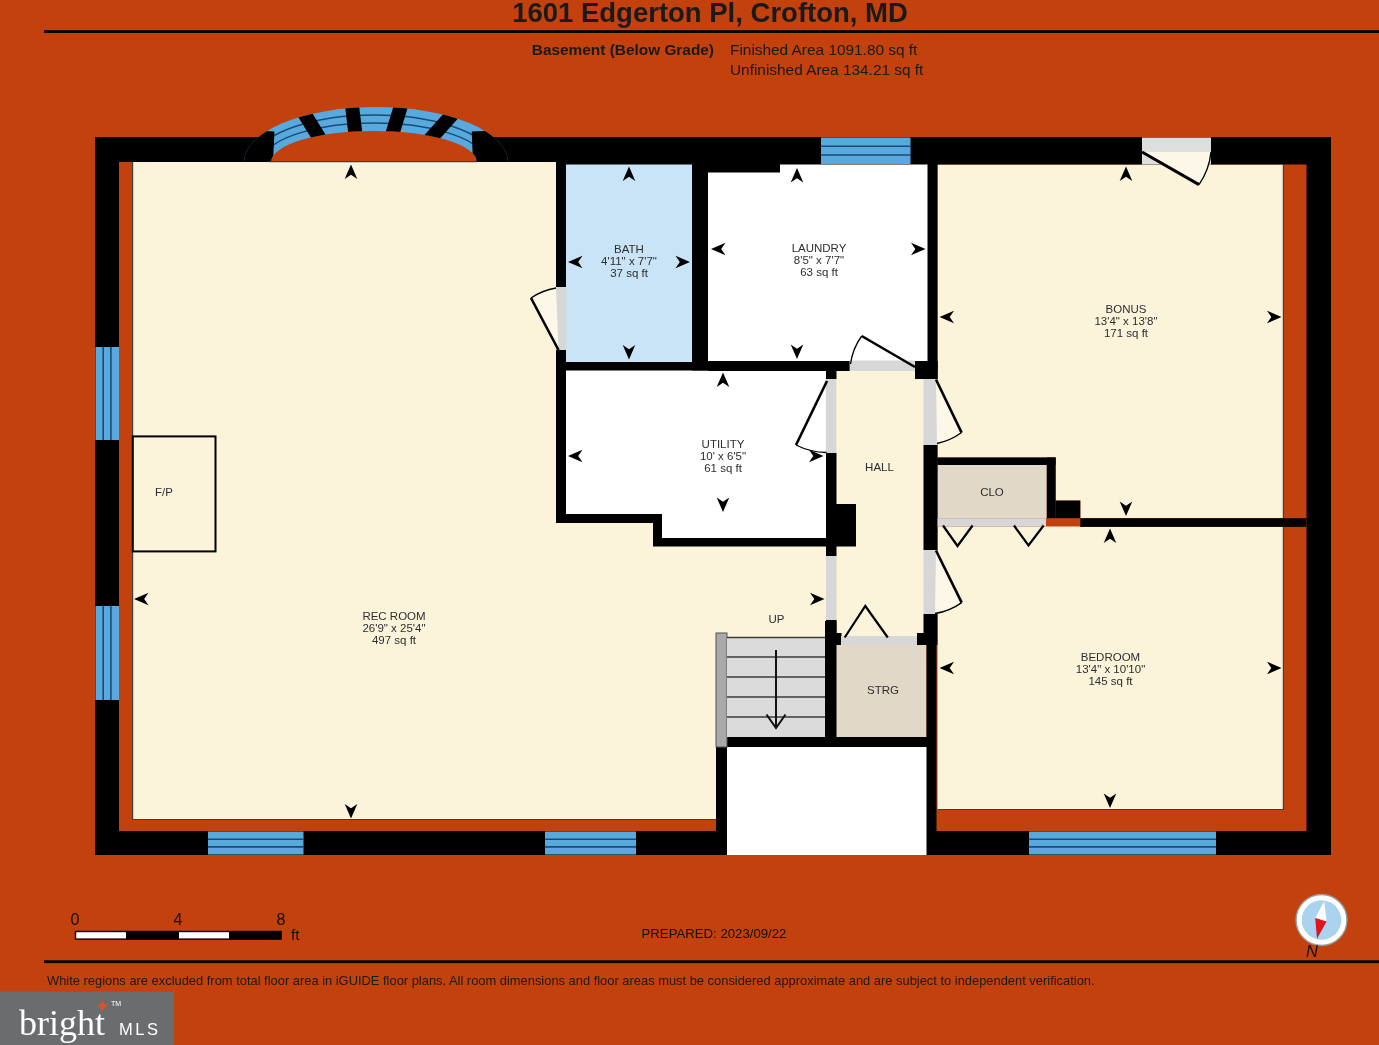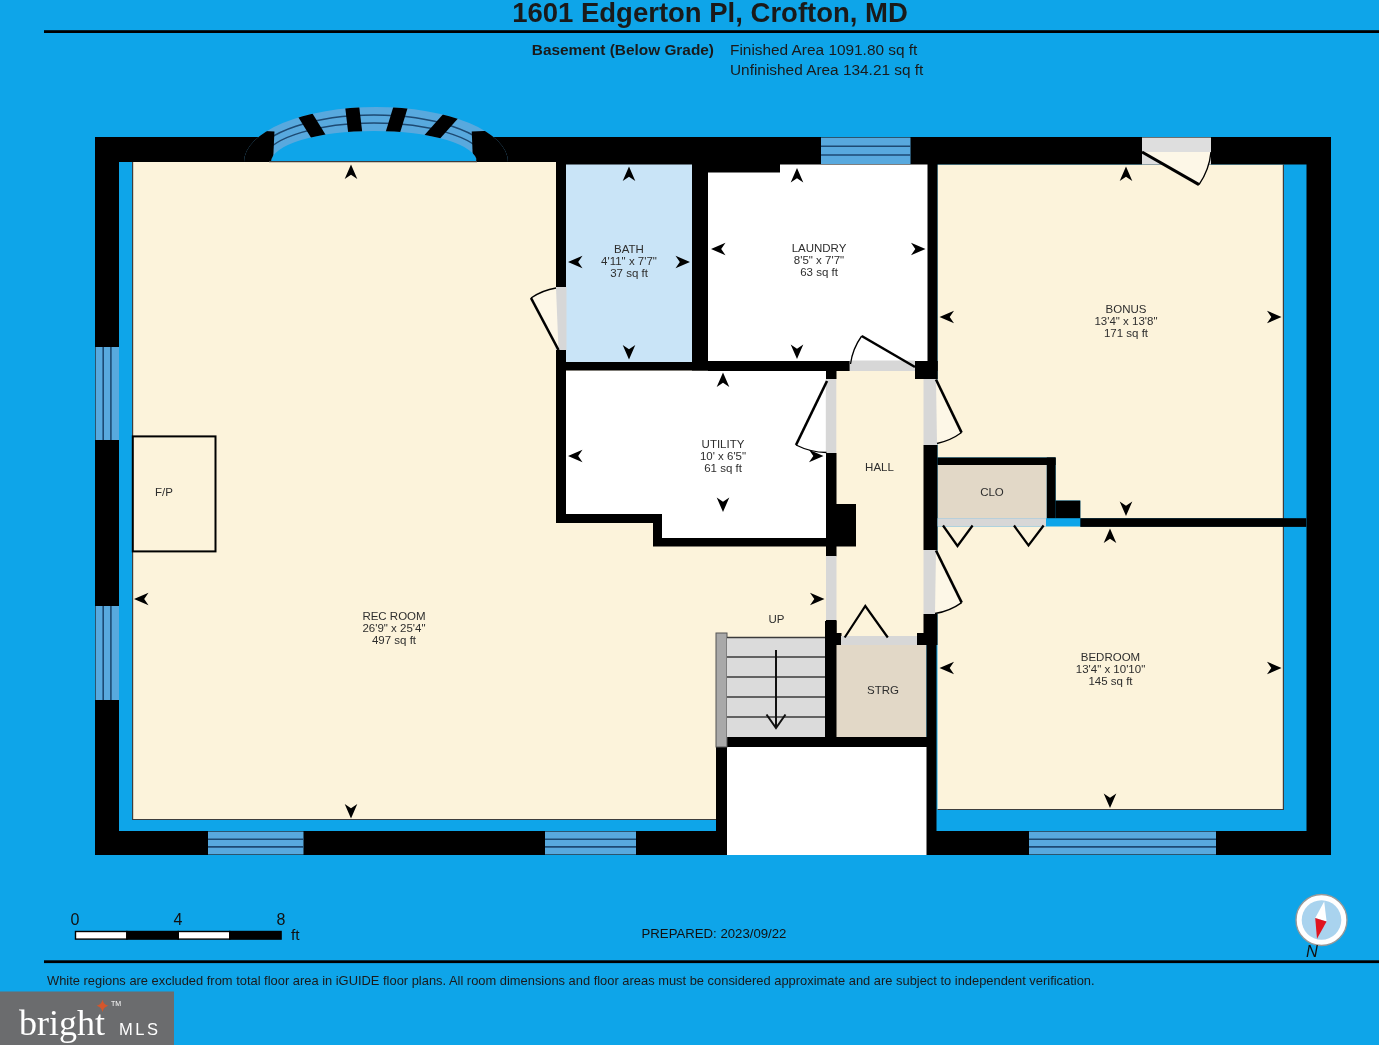--- a/index.html
+++ b/index.html
@@ -1,15 +1,15 @@
 <!DOCTYPE html>
 <html><head><meta charset="utf-8">
 <style>
 html,body{margin:0;padding:0;background:#fff;}
-#page{position:relative;width:1379px;height:1045px;overflow:hidden;background:#0ea5e9;font-family:"Liberation Sans",sans-serif;}
+#page{position:relative;width:1379px;height:1045px;overflow:hidden;background:#c2410c;font-family:"Liberation Sans",sans-serif;}
 svg text{font-family:"Liberation Sans",sans-serif;}
 .room{fill:#2e2e2e;font-size:11.5px;text-anchor:middle;}
 </style></head><body>
 <div id="page">
 <svg width="1379" height="1045" viewBox="0 0 1379 1045" shape-rendering="auto">
 <defs>
 <path id="arr" d="M0,0 L6.3,14.5 L0,10.2 L-6.3,14.5 Z"></path>
 </defs>
 
 <text x="710" y="21.5" font-size="27.5px" font-weight="bold" fill="#1a1a1a" text-anchor="middle">1601 Edgerton Pl, Crofton, MD</text>

